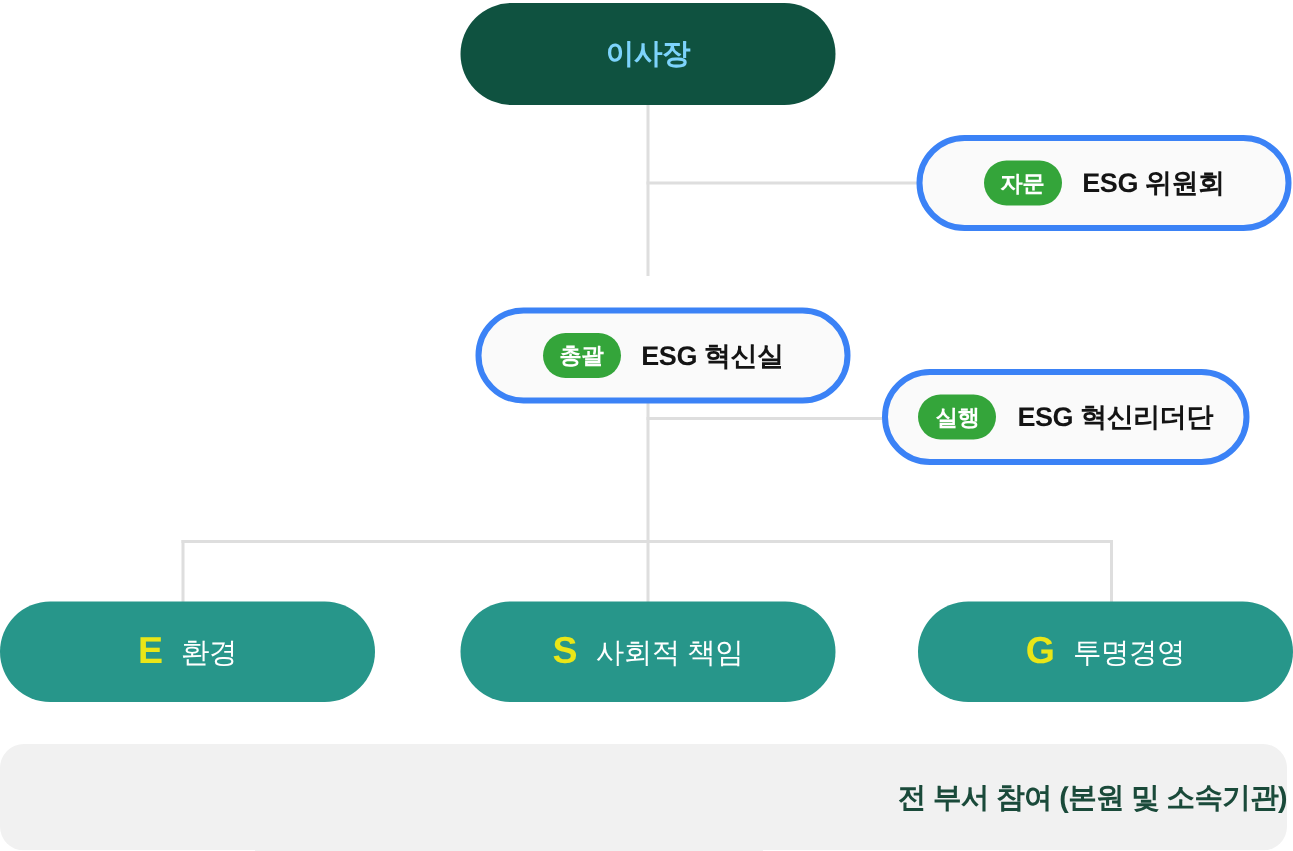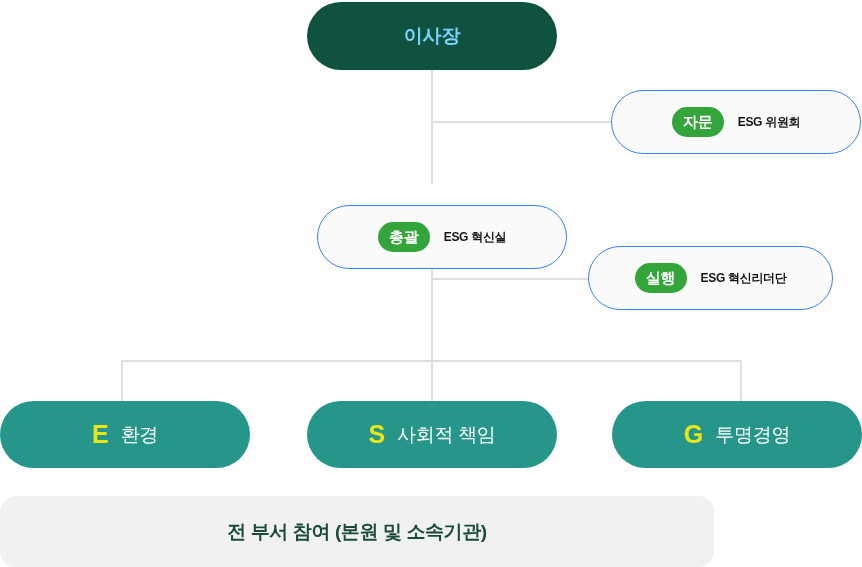--- a/index.html
+++ b/index.html
@@ -46,27 +46,27 @@
     background: #0f5240;
     color: #7dd3fc;
     font-size: 19px;
     font-weight: 700;
     letter-spacing: -0.2px;
   }
 
   
   .node-pill {
     background: #fafafa;
-    border: 1px solid #3b82f6;
+    border: 4px solid #3b82f6;
     color: #111111;
     gap: 14px;
     padding: 0 18px;
   }
   .node-pill .pill-label {
-    font-size: 12px;
+    font-size: 18px;
     font-weight: 700;
     letter-spacing: -0.3px;
     color: #141414;
     white-space: nowrap;
   }
   .badge {
     display: inline-flex;
     align-items: center;
     justify-content: center;
     min-width: 52px;
@@ -156,17 +156,17 @@
   <div class="node node-pillar" style="left:307px; top:401px; width:250px; height:67px;">
     <span class="pillar-letter">S</span>
     <span class="pillar-text">사회적 책임</span>
   </div>
 
   <div class="node node-pillar" style="left:612px; top:401px; width:250px; height:67px;">
     <span class="pillar-letter">G</span>
     <span class="pillar-text">투명경영</span>
   </div>
 
-  <div class="node node-footer" style="left:0px; top:496px; width:714px; height:71px;">
+  <div class="node node-footer" style="left:0px; top:496px; width:858px; height:71px;justify-content:flex-end;">
     <span>전 부서 참여 (본원 및 소속기관)</span>
   </div>
 
 </div>
 
 </body></html>

